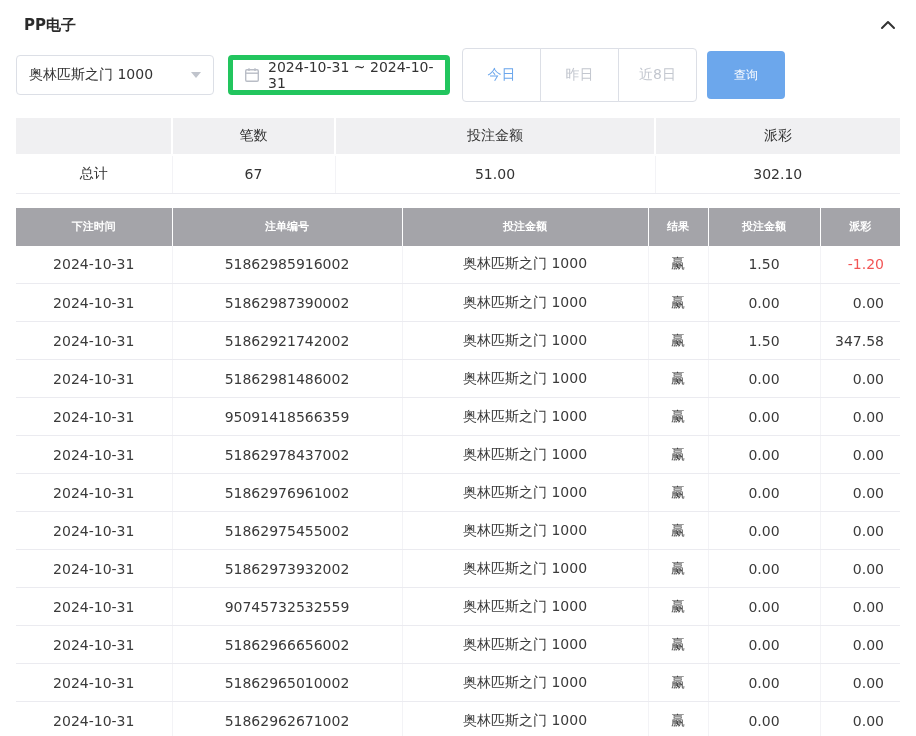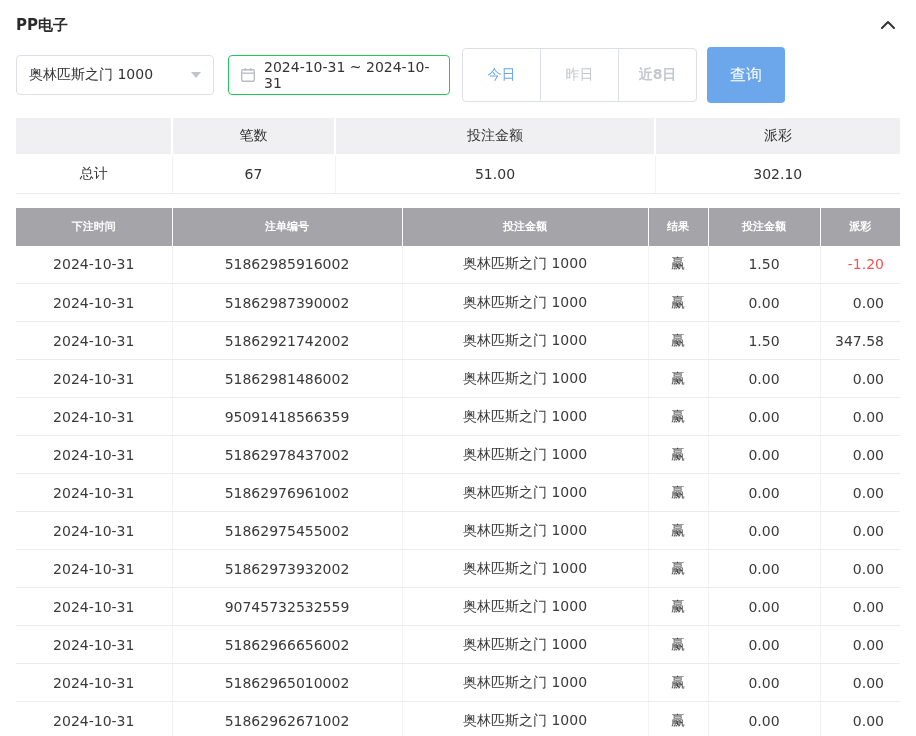--- a/index.html
+++ b/index.html
@@ -5,52 +5,52 @@
   * { margin:0; padding:0; box-sizing:border-box; }
   html,body { background:#fff; }
   body {
     width:916px; height:736px; overflow:hidden;
     font-family:"DejaVu Sans","Liberation Sans",sans-serif;
     color:#333;
   }
   .page { width:916px; height:736px; padding:0 16px; overflow:hidden; }
 
   
-  .header-bar { height:50px; display:flex; align-items:center; justify-content:space-between; }
+  .header-bar { height:50px; display:flex; align-items:center; justify-content:space-between;margin-left:8px; }
   .page-title { font-size:15px; font-weight:bold; color:#2b2b2b; }
   .collapse-btn { background:none; border:none; cursor:pointer; padding:4px; display:flex; align-items:center; }
 
   
   .filter-row { display:flex; align-items:center; height:40px; margin-top:5px; }
   .select-box {
     width:198px; height:40px; border:1px solid #dcdfe6; border-radius:4px;
     display:flex; align-items:center; justify-content:space-between;
     padding:0 12px; font-size:14px; color:#333; background:#fff; cursor:pointer;
   }
   .caret-down {
     width:0; height:0; border-left:5px solid transparent; border-right:5px solid transparent;
     border-top:6px solid #c0c4cc;
   }
   .date-box {
-    width:222px; height:40px; border:1px solid #22c55e; border-radius:4px;
+    width:222px; height:40px; border:5px solid #22c55e; border-radius:4px;
     display:flex; align-items:center; gap:8px; padding:0 11px;
     font-size:14px; color:#333; background:#fff; margin-left:14px; cursor:pointer;
   }
   .quick-group { display:flex; margin-left:12px; }
   .quick-btn {
     width:79px; height:54px; background:#fff; border:1px solid #dcdfe6;
     font-size:14px; color:#c3c7cf; cursor:pointer; margin-left:-1px;
     font-family:inherit;
   }
   .quick-btn:first-child { border-radius:4px 0 0 4px; margin-left:0; }
-  .quick-btn:last-child { border-radius:0 4px 4px 0;font-weight:bold; }
+  .quick-btn:last-child { border-radius:0 4px 4px 0; }
   .quick-btn.active { color:var(--accent,#6ca7ec); position:relative; z-index:1; }
   .search-btn {
-    width:78px; height:56px; margin-left:10px; border:none; border-radius:4px;
-    background:var(--accent,#6ca7ec); color:#fff; font-size:16px; cursor:pointer;
+    width:78px; height:48px; margin-left:10px; border:none; border-radius:4px;
+    background:var(--accent,#6ca7ec); color:#fff; font-size:12px; cursor:pointer;
     font-family:Liberation Sans, sans-serif;
   }
 
   
   table { border-collapse:collapse; table-layout:fixed; width:884px; }
   .summary-table { margin-top:23px; }
   .summary-table th {
     height:37px; background:var(--panel,#f0f0f2); font-size:14px; font-weight:normal;
     color:#333; text-align:center; border-right:2px solid #fff; border-bottom:2px solid #fff;
   }

